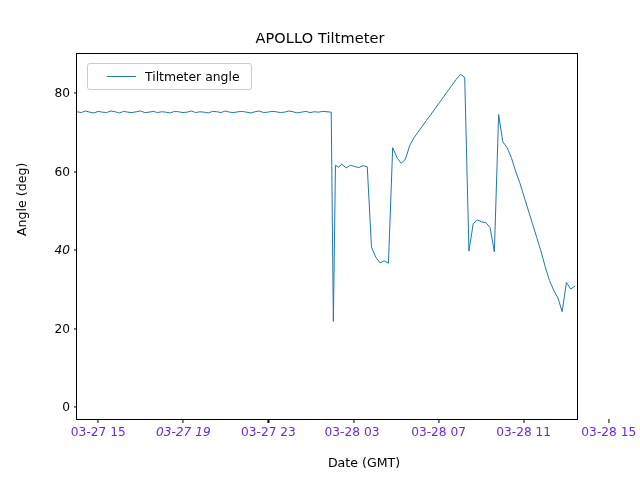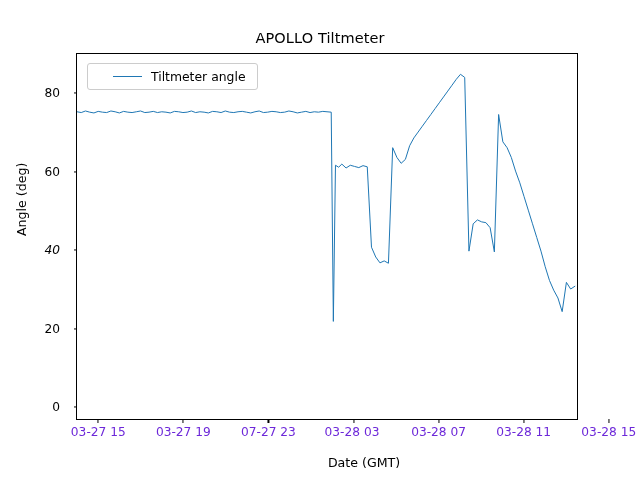--- a/index.html
+++ b/index.html
@@ -9,35 +9,35 @@
 
   #title{position:absolute;left:0;top:30px;width:640px;text-align:center;
          font-size:14.5px;color:#000;letter-spacing:.1px;}
 
   
   #axes{position:absolute;left:76px;top:53px;width:502px;height:367px;
         border:1.1px solid #000;box-sizing:border-box;background:transparent;}
   #plotsvg{position:absolute;left:0;top:0;width:100%;height:100%;display:block;}
 
   .ytick{position:absolute;right:100%;transform:translateY(-50%);
-         margin-right:17px;font-size:12.2px;color:#000;white-space:nowrap;}
+         margin-right:7px;font-size:12.2px;color:#000;white-space:nowrap;}
   .ytickmark{position:absolute;right:100%;width:3.5px;height:1.1px;
              background:#000;transform:translateY(-50%);}
   .xtick{position:absolute;top:100%;transform:translateX(-50%);
          margin-top:6px;font-size:12.2px;color:#6d28d9;white-space:nowrap;}
   .xtickmark{position:absolute;top:100%;width:1.1px;height:3.5px;
              background:#000;transform:translateX(-50%);}
 
   #ylabel{position:absolute;left:14px;top:236px;font-size:12.6px;color:#000;
           transform-origin:0 0;transform:rotate(-90deg);white-space:nowrap;}
   #xlabel{position:absolute;left:0;top:455px;width:640px;text-align:center;
           font-size:12.6px;color:#000;padding-left:44px;}
 
   #legend{position:absolute;left:10px;top:9px;display:flex;align-items:center;
-          gap:9px;padding:5px 11px 5px 25px;background:#fff;
+          gap:9px;padding:5px 11px 5px 19px;background:#fff;
           border:1px solid #cccccc;border-radius:3px;
           box-shadow:0 0 0 0 rgba(0,0,0,0);}
   #legend .swatch{display:block;width:29px;height:0;
                   border-top:1.35px solid #1f77b4;}
   #legend .ltext{font-size:12.4px;color:#000;white-space:nowrap;}
 </style>
 </head>
 <body>
 
 <div id="figure">
@@ -62,23 +62,23 @@
         <div class="ytick" style="top: 196.257px; font-style: italic;">40</div>
         <div class="ytickmark" style="top: 117.754px;"></div>
         <div class="ytick" style="top: 117.754px;">60</div>
         <div class="ytickmark" style="top: 39.2513px;"></div>
         <div class="ytick" style="top: 39.2513px;">80</div>
       </div>
     <div id="xticks">
         <div class="xtickmark" style="left: 21.2712px;"></div>
         <div class="xtick" style="left: 21.2712px;">03-27 15</div>
         <div class="xtickmark" style="left: 106.356px;"></div>
-        <div class="xtick" style="left: 106.356px;">03-27 19</div>
+        <div class="xtick" style="left: 106.356px; font-style: italic;">03-27 19</div>
         <div class="xtickmark" style="left: 191.441px;"></div>
-        <div class="xtick" style="left: 191.441px;">07-27 23</div>
+        <div class="xtick" style="left: 191.441px;">03-27 23</div>
         <div class="xtickmark" style="left: 276.525px;"></div>
         <div class="xtick" style="left: 259px; margin-left: 16px;">03-28 03</div>
         <div class="xtickmark" style="left: 361.61px;"></div>
         <div class="xtick" style="left: 361.61px;">03-28 07</div>
         <div class="xtickmark" style="left: 446.695px;"></div>
         <div class="xtick" style="left: 446.695px;">03-28 11</div>
         <div class="xtickmark" style="left: 531.78px;"></div>
         <div class="xtick" style="left: 531.78px;">03-28 15</div>
       </div>
 

